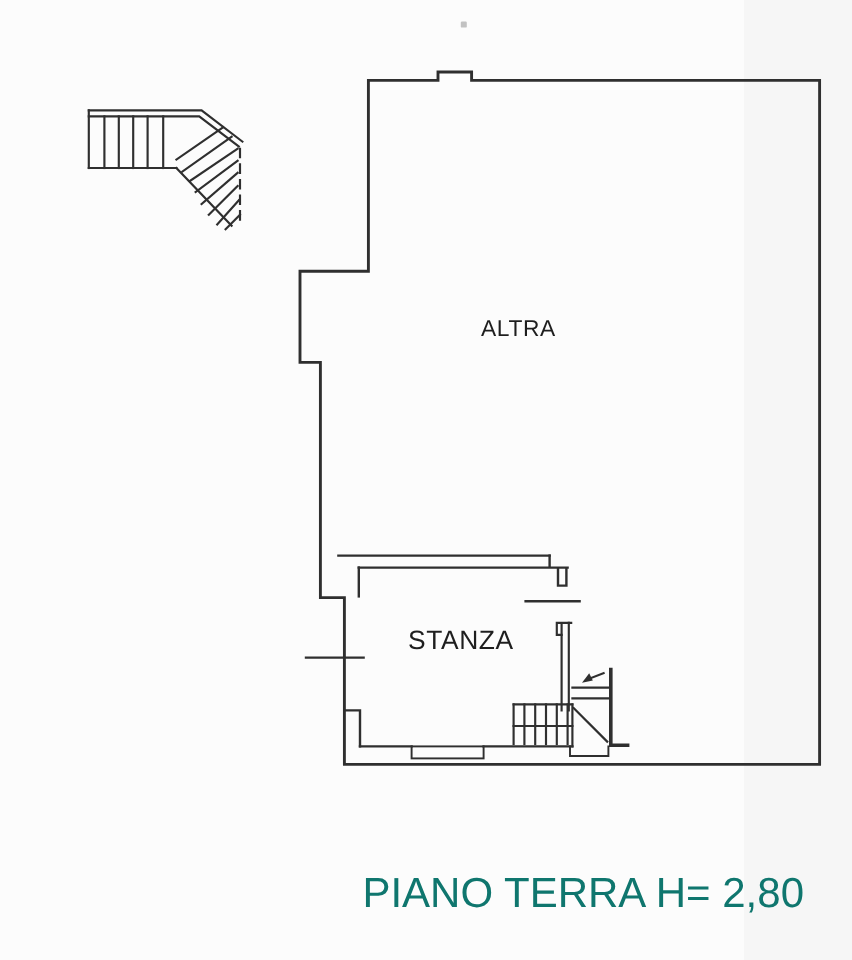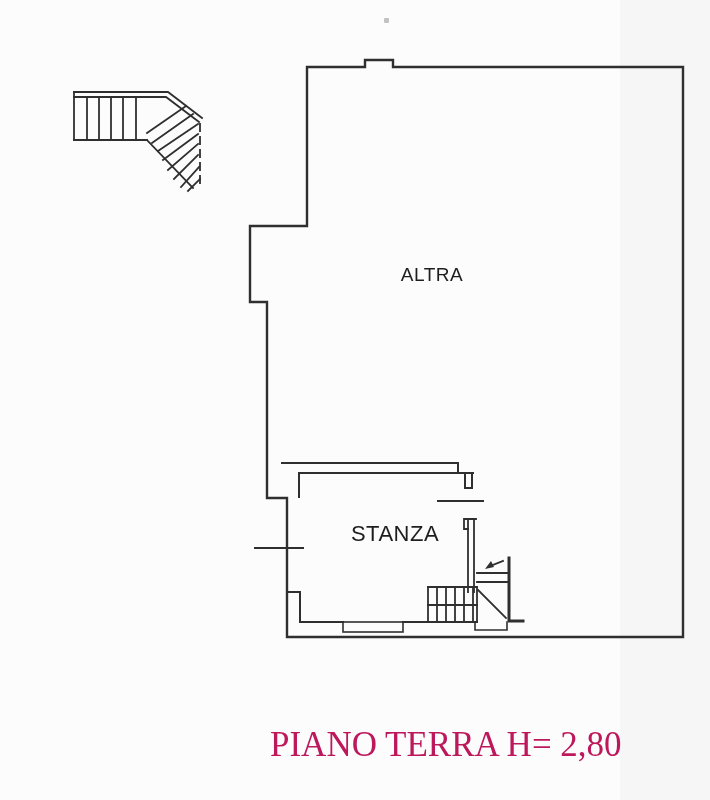--- a/index.html
+++ b/index.html
@@ -24,30 +24,29 @@
     left:352px;top:262px;width:160px;
     font-size:19px;line-height:25px;
     letter-spacing:0.5px;
     text-align:center;
     font-weight:500;
   }
   .lbl-stanza{
     left:340px;top:522px;width:110px;
     font-size:22px;line-height:24px;
     letter-spacing:0.5px;
-    text-align:center;
+    text-align:left;
     font-weight:500;
   }
   .lbl-caption{
     left:270px;top:725px;width:400px;
     font-size:35px;line-height:40px;
-    text-align:left;
+    text-align:right;
     font-weight:400;
-    color:#be185d;
-    font-family:Liberation Serif, serif;
+    color:#0f766e;
   }
   .speck{
     position:absolute;left:384px;top:18px;width:5px;height:5px;
     background:#c2c2c2;border-radius:1px;
   }
 </style>
 </head>
 <body>
 
 <div class="sheet">

